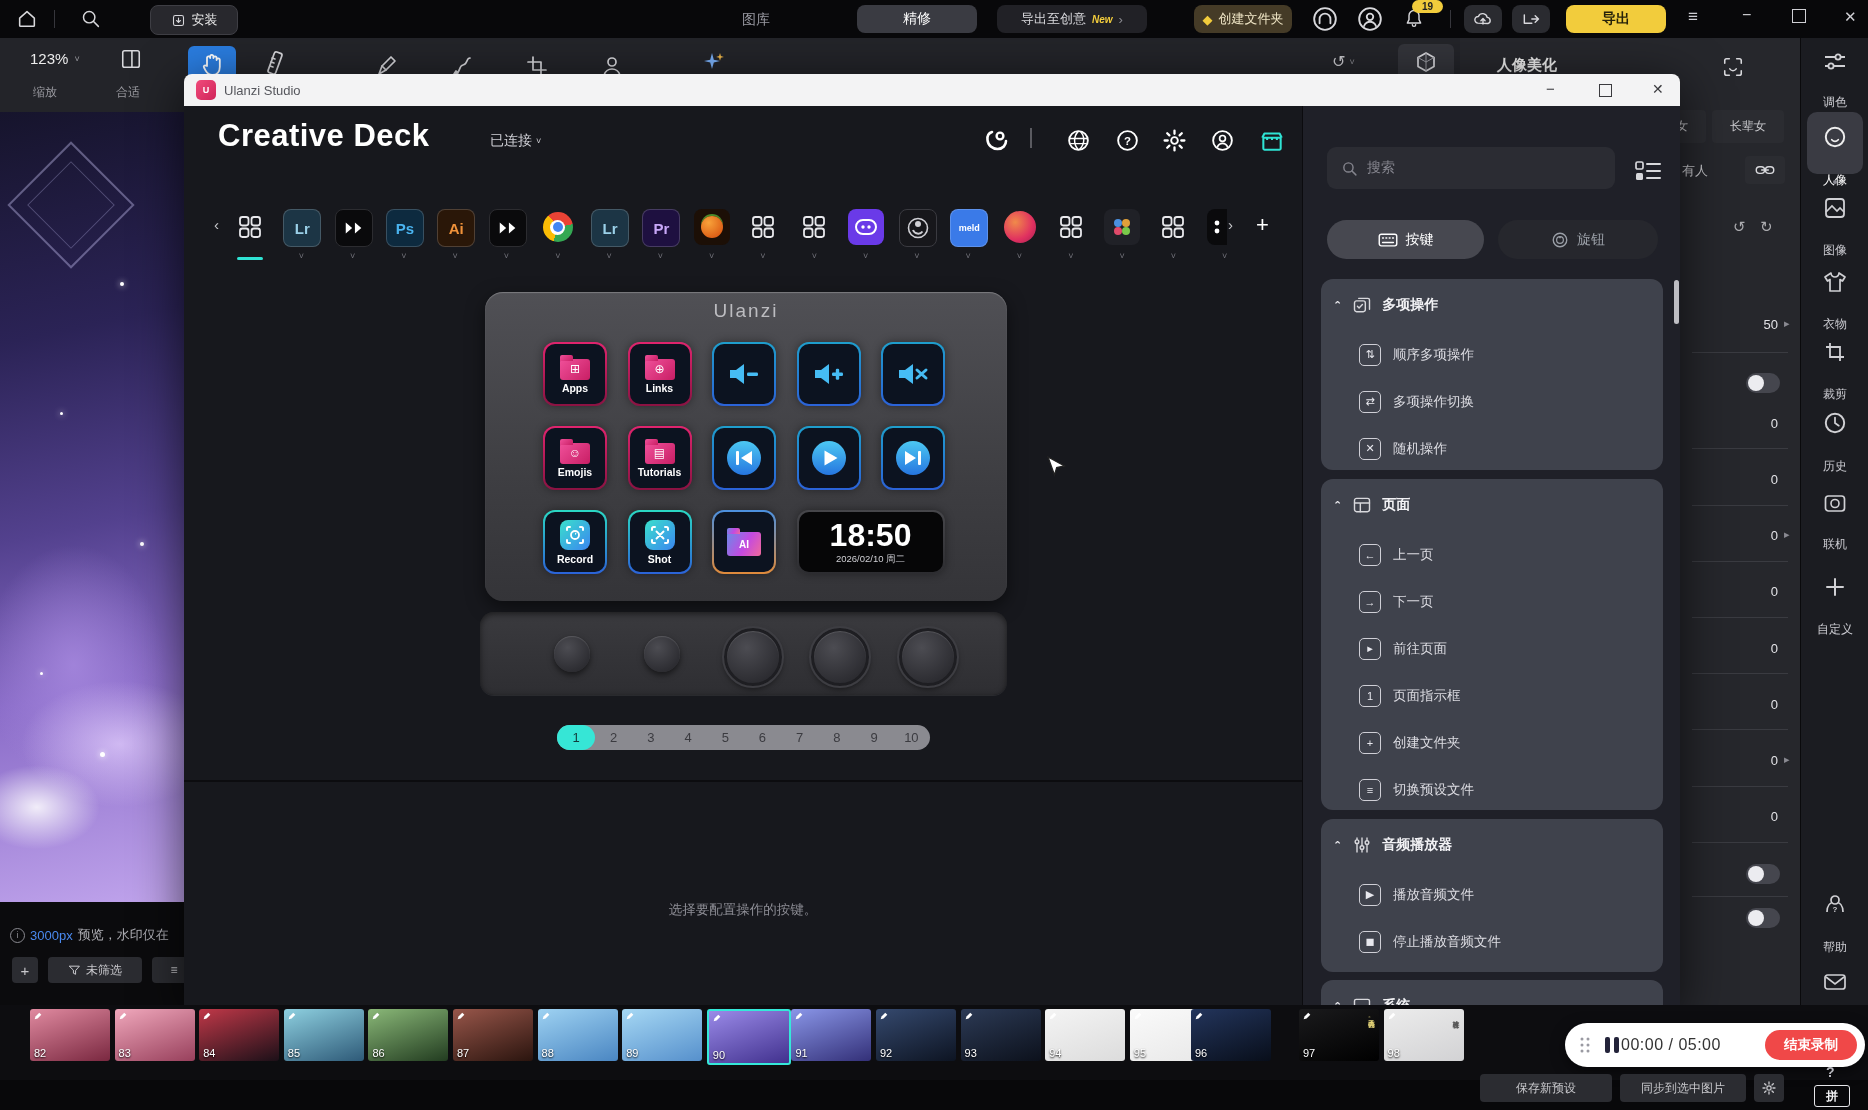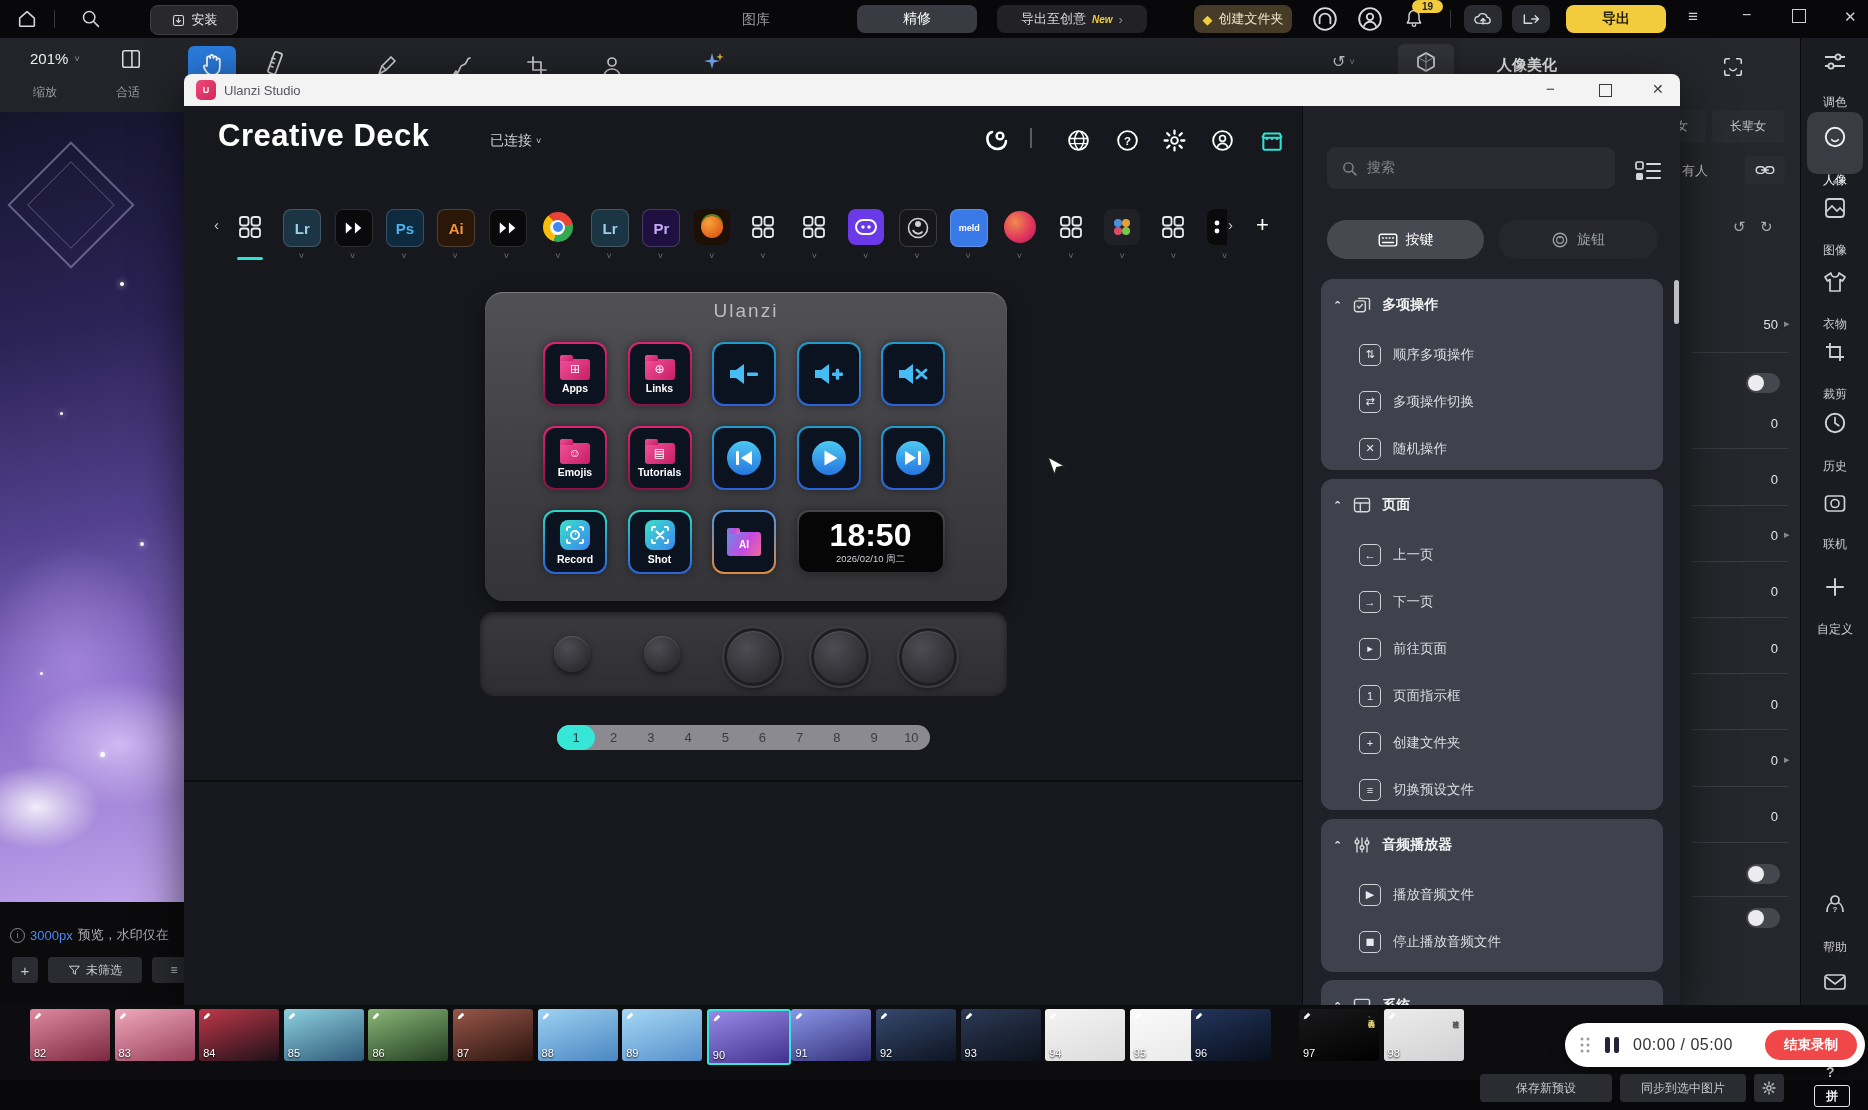--- a/index.html
+++ b/index.html
@@ -146,21 +146,21 @@
       </div>
     <div class="abs tb-btn" style="left:1566px;top:5px;width:100px;height:28px;background:#f2cc3c;color:#26220a;font-weight:bold;font-size:14px">导出</div>
     <div class="abs" style="left:1688px;top:7px;color:#cfcfd4;font-size:17px">≡</div>
     <div class="abs" style="left:1742px;top:6px;color:#cfcfd4;font-size:16px">−</div>
     <div class="abs" style="left:1792px;top:9px;width:12px;height:12px;border:1.5px solid #cfcfd4"></div>
     <div class="abs" style="left:1844px;top:8px;color:#cfcfd4;font-size:15px">✕</div>
   </div>
 
   <div id="toolbar" class="abs">
     <div class="abs flex" style="left:30px;top:12px;gap:6px;color:#ececec;font-size:15px">
-      <span>201%</span>
+      <span>123%</span>
         <span style="font-size:9px;color:#9a9aa0">˅</span>
       </div>
     <div class="abs" style="left:33px;top:46px;font-size:12px;color:#9a9aa0">缩放</div>
     <div class="abs" style="left:120px;top:10px" id="i-fit">
         <svg width="22" height="22" viewBox="0 0 24 24">
           <rect x="3" y="3" width="18" height="18" rx="2" fill="none" stroke="#d8d8dc" stroke-width="1.7" stroke-linecap="round" stroke-linejoin="round"></rect>
           <path d="M13 3v18" fill="none" stroke="#d8d8dc" stroke-width="1.7" stroke-linecap="round" stroke-linejoin="round"></path>
         </svg>
       </div>
     <div class="abs" style="left:116px;top:46px;font-size:12px;color:#9a9aa0">合适</div>
@@ -728,20 +728,21 @@
           <div class="pgn">3</div>
           <div class="pgn">4</div>
           <div class="pgn">5</div>
           <div class="pgn">6</div>
           <div class="pgn">7</div>
           <div class="pgn">8</div>
           <div class="pgn">9</div>
           <div class="pgn">10</div>
         </div>
       <div class="abs divline" style="left:0;top:674px;width:1118px;height:2px;background:#0c0c0f"></div>
+      <div class="abs" style="left:0;top:795px;width:1118px;text-align:center;font-size:13.5px;color:#8d8d95">选择要配置操作的按键。</div>
 
       <div id="panel" class="abs">
         <div class="abs flex" style="left:24px;top:41px;width:288px;height:42px;background:#2b2c33;border-radius:9px;padding-left:14px;box-sizing:border-box;gap:9px">
           <span id="i-mag">
               <svg width="17" height="17" viewBox="0 0 24 24">
                 <circle cx="10.5" cy="10.5" r="6.5" fill="none" stroke="#85858e" stroke-width="2"></circle>
                 <path d="M15.5 15.5L21 21" stroke="#85858e" stroke-width="2" stroke-linecap="round"></path>
               </svg>
             </span>
             <span style="color:#85858e;font-size:14px">搜索</span>
@@ -1025,21 +1026,21 @@
           <circle cx="3" cy="15" r="1.5" fill="#9a9aa2"></circle>
           <circle cx="9" cy="3" r="1.5" fill="#9a9aa2"></circle>
           <circle cx="9" cy="9" r="1.5" fill="#9a9aa2"></circle>
           <circle cx="9" cy="15" r="1.5" fill="#9a9aa2"></circle>
         </svg>
       </div>
     <div class="flex" style="margin-left:14px;gap:4px">
       <span style="width:5px;height:16px;background:#23233a;border-radius:2px"></span>
       <span style="width:5px;height:16px;background:#23233a;border-radius:2px"></span>
       </div>
-    <div style="margin-left:14px;font-size:16px;color:#333;letter-spacing:.5px">00:00 / 05:00</div>
+    <div style="margin-left:2px;font-size:16px;color:#333;letter-spacing:.5px">00:00 / 05:00</div>
     <div class="flex" style="margin-left:auto;margin-right:8px;width:92px;height:30px;background:#f04848;border-radius:16px;justify-content:center;color:#fff;font-size:13.5px;font-weight:bold">结束录制</div>
   </div>
   <div class="abs small-btn" style="left:1480px;top:1074px;width:132px;height:28px;z-index:36">保存新预设</div>
   <div class="abs small-btn" style="left:1620px;top:1074px;width:126px;height:28px;z-index:36">同步到选中图片</div>
   <div class="abs small-btn" style="left:1754px;top:1074px;width:30px;height:28px;z-index:36" id="i-gearsmall">
       <svg width="16" height="16" viewBox="0 0 24 24">
         <circle cx="12" cy="12" r="3.2" fill="none" stroke="#c8c8cc" stroke-width="1.8"></circle>
         <path d="M12 3v3M12 18v3M3 12h3M18 12h3M5.5 5.5l2 2M16.5 16.5l2 2M18.5 5.5l-2 2M7.5 16.5l-2 2" stroke="#c8c8cc" stroke-width="2" stroke-linecap="round"></path>
       </svg>
     </div>

